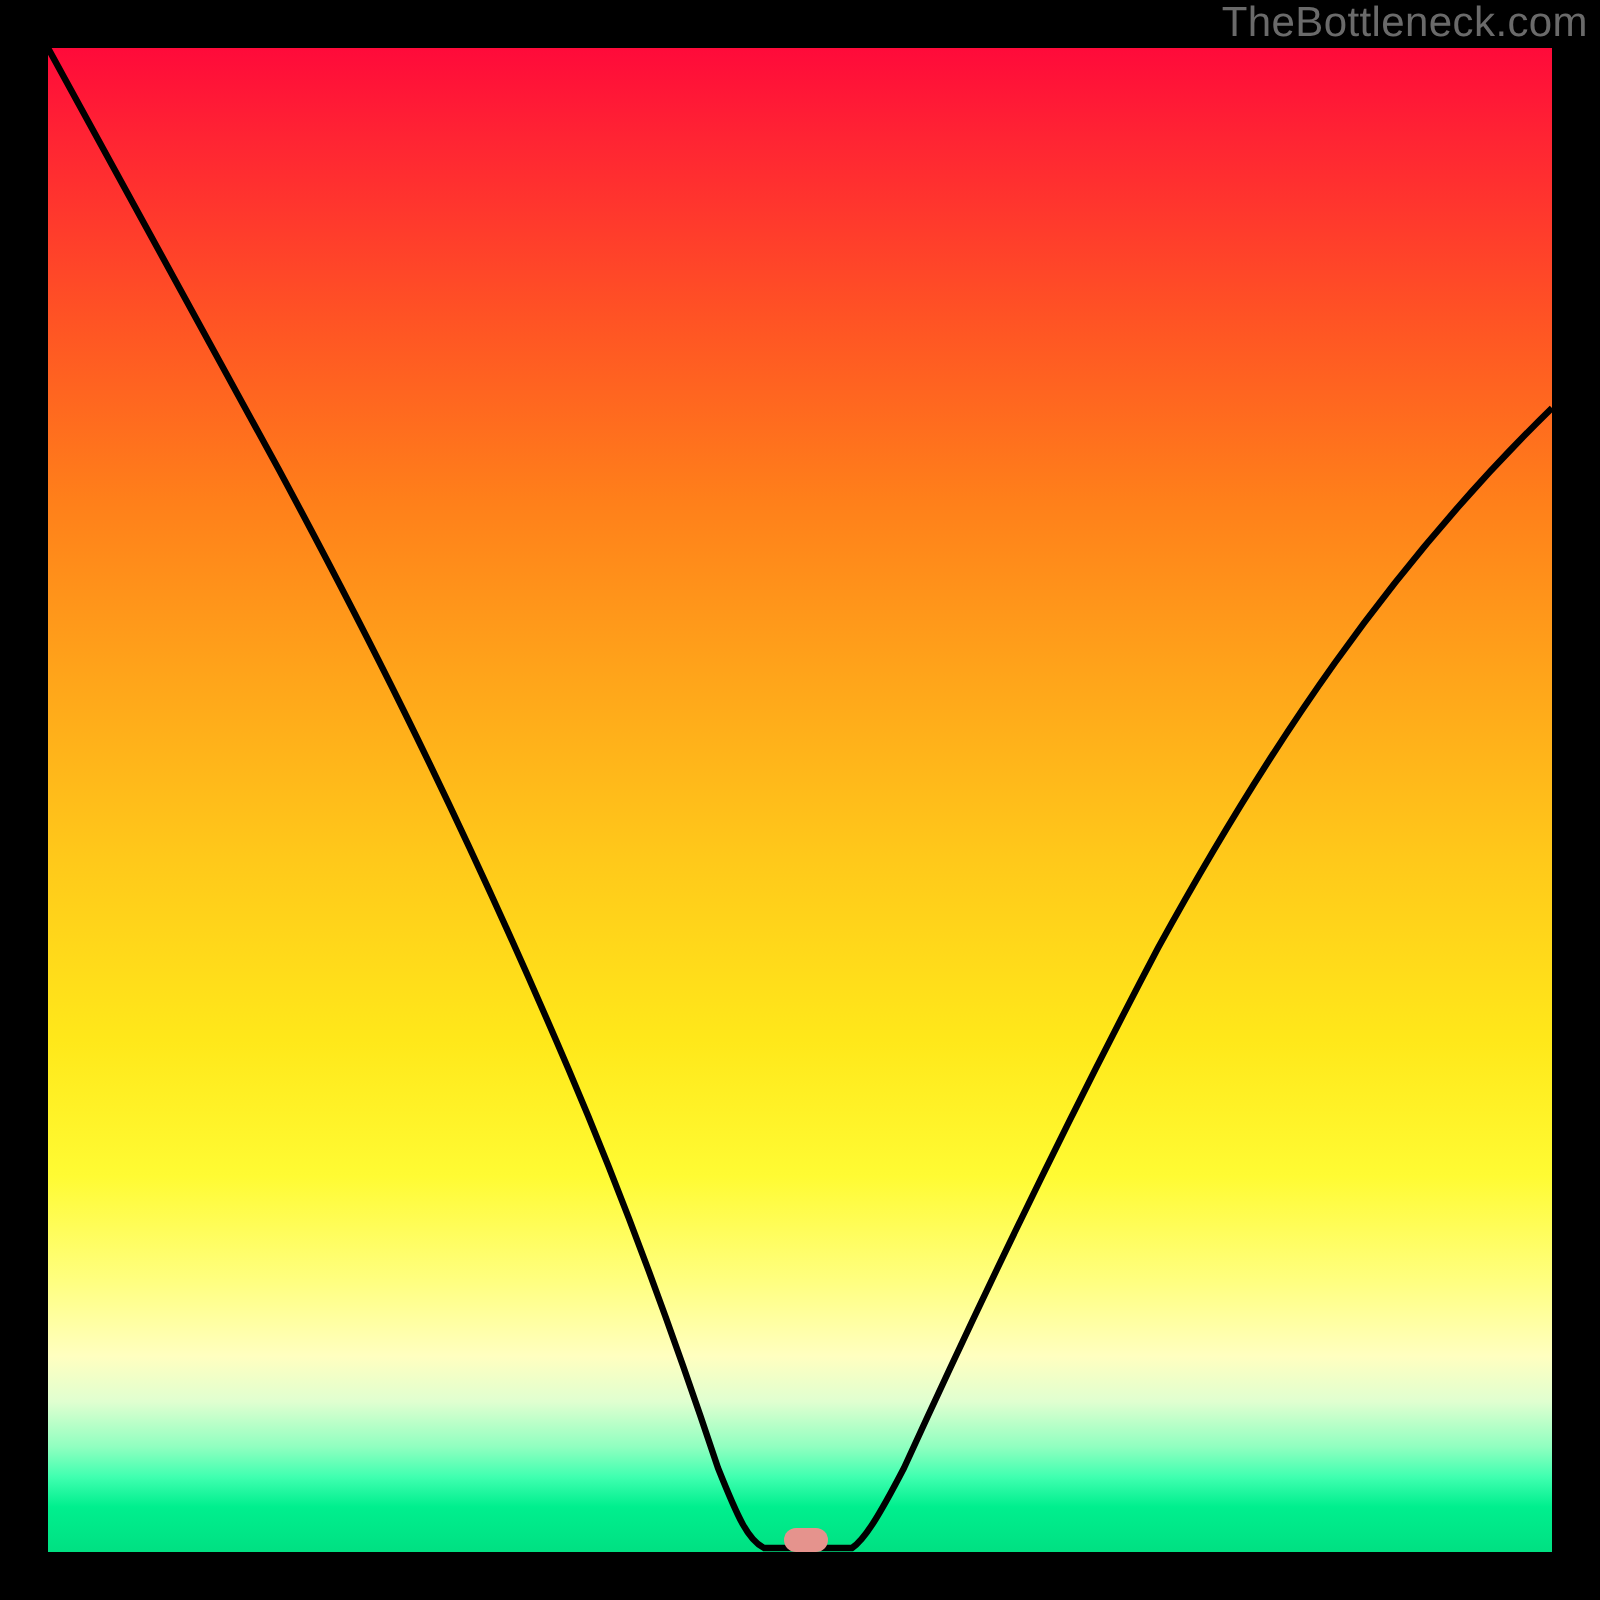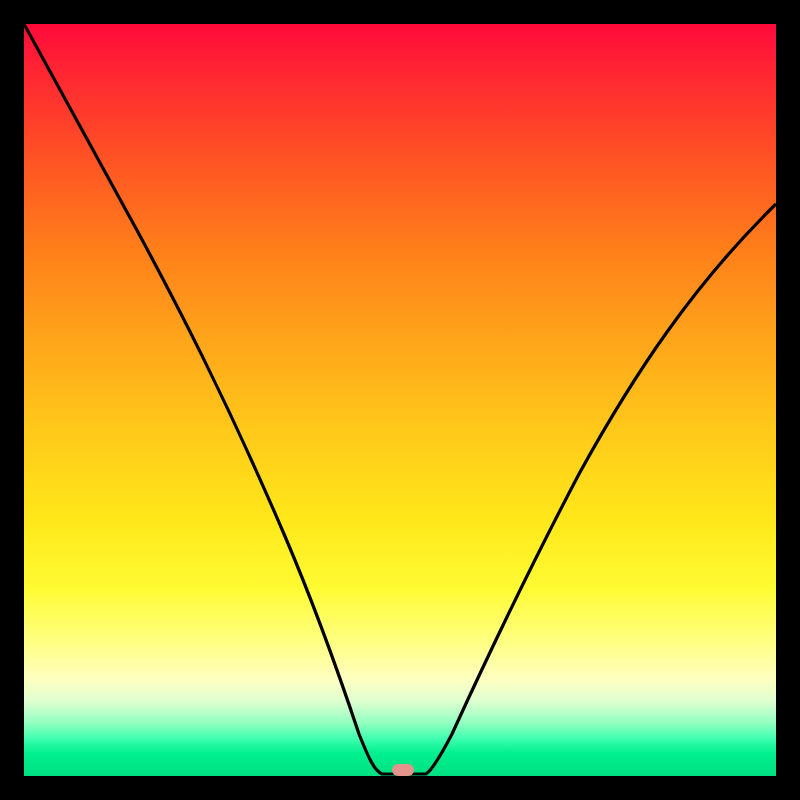--- a/index.html
+++ b/index.html
@@ -85,13 +85,14 @@
                C 345 735, 350 746, 358 750
                L 402 750
                C 408 746, 415 735, 428 710
                C 460 640, 505 545, 555 450
                C 610 350, 670 260, 752 180" fill="none" stroke="#000" stroke-width="3.2"></path>
     </svg>
 
     <div class="marker" style="left:368px; top:740px;"></div>
   </div>
 
+  <div class="watermark">TheBottleneck.com</div>
 </div>
 
 </body></html>

